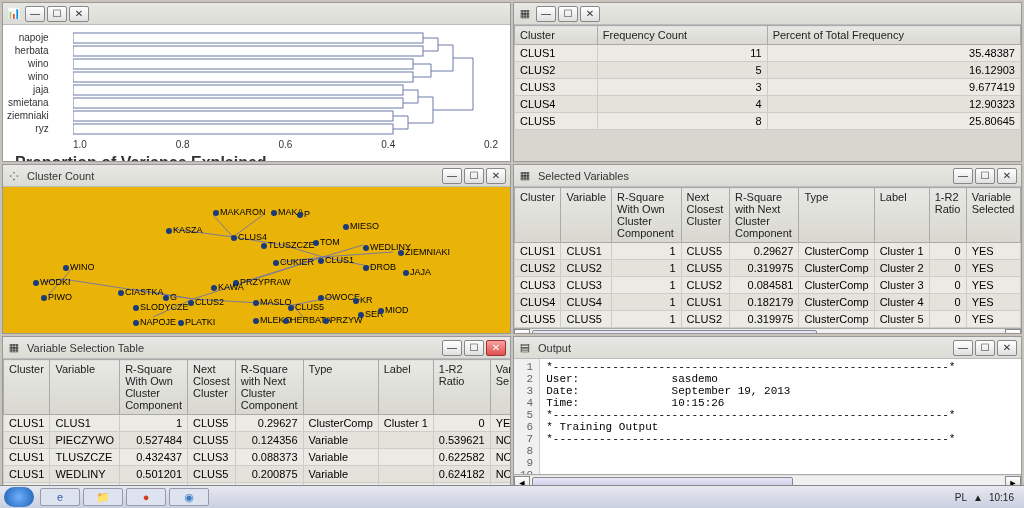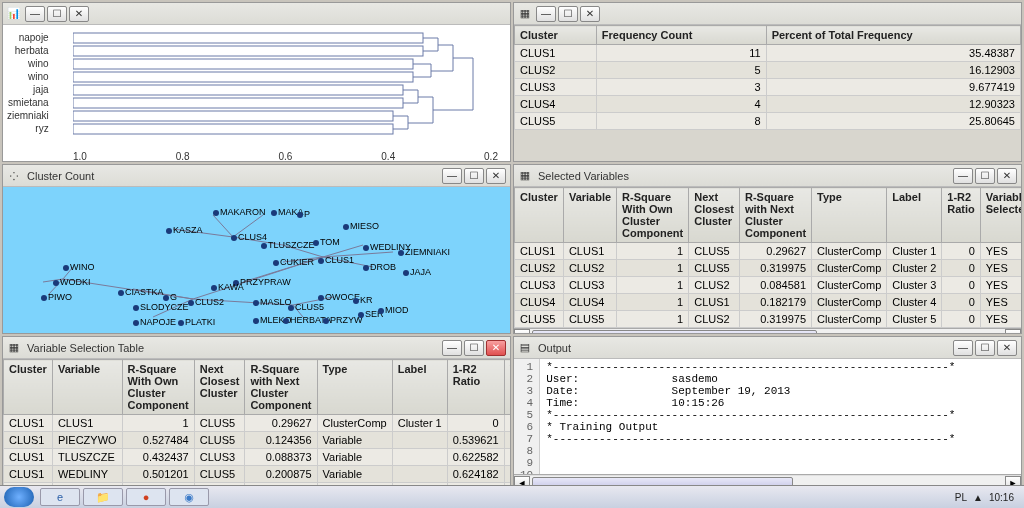--- a/index.html
+++ b/index.html
@@ -52,45 +52,45 @@
   .win-btn.close { background: linear-gradient(#f8a0a0,#e05050); color:#fff; border-color:#a03030;}
   .panel-body { flex:1; overflow:hidden; position:relative; background:#fff; }
   
   
   table.data { width:100%; border-collapse: collapse; font-size:11px; }
   table.data th {
     background: linear-gradient(#e8e8e4,#d8d8d0);
     border: 1px solid #aaa;
     padding: 3px 5px;
     text-align: left;
-    font-weight: bold;
+    font-weight: normal;
     color:#222;
     vertical-align: top;
     height: auto;
   }
   table.data.multi th { height: 55px; }
   table.data td {
     border: 1px solid #ccc;
     padding: 2px 5px;
     background: #eceae4;
     white-space: nowrap;
     overflow: hidden;
   }
   table.data tr:nth-child(even) td { background:#e4e2da; }
   .num { text-align: right; }
   
   
   .dendro { padding: 6px 12px; font-size:10px; color:#333; }
   .dendro-labels { position:absolute; top:6px; left:4px; text-align:right; line-height:13px; font-size:10px;}
   .dendro-svg { margin-left:58px; }
-  .dendro-axis { margin-left:58px; display:flex; justify-content:space-between; font-size:10px; margin-top:14px;}
+  .dendro-axis { margin-left:58px; display:flex; justify-content:space-between; font-size:10px; margin-top:2px;}
   .dendro-title { text-align:left; font-size:16px; font-weight:bold; margin-top:4px;}
   
   
-  .cluster-plot { position:relative; width:100%; height:100%; background:#7dd3fc;text-decoration:underline; }
+  .cluster-plot { position:relative; width:100%; height:100%; background:#eab308;text-decoration:underline; }
   .cp-node { position:absolute; font-size:9px; color:#000; white-space:nowrap; }
   .cp-dot { display:inline-block; width:6px; height:6px; background:#1a3a7a; border-radius:50%; margin-right:1px; vertical-align:middle;}
   .cp-line { stroke:#7a7a9a; stroke-width:1; }
   
   
   .output-body { display:flex; font-family: 'Courier New', monospace; font-size:11px; overflow:auto; height:100%;}
   .gutter { background:#f0f0f0; border-right:1px solid #ccc; padding:2px 6px; text-align:right; color:#666; }
   .code { padding:2px 6px; white-space:pre; }
   
   
@@ -259,21 +259,21 @@
         <div class="cp-node" style="left: 310px; top: 50px;"><span class="cp-dot"></span>TOM</div>
         <div class="cp-node" style="left: 340px; top: 34px;"><span class="cp-dot"></span>MIESO</div>
         <div class="cp-node" style="left: 270px; top: 70px;"><span class="cp-dot"></span>CUKIER</div>
         <div class="cp-node" style="left: 315px; top: 68px;"><span class="cp-dot"></span>CLUS1</div>
         <div class="cp-node" style="left: 360px; top: 55px;"><span class="cp-dot"></span>WEDLINY</div>
         <div class="cp-node" style="left: 395px; top: 60px;"><span class="cp-dot"></span>ZIEMNIAKI</div>
         <div class="cp-node" style="left: 360px; top: 75px;"><span class="cp-dot"></span>DROB</div>
         <div class="cp-node" style="left: 400px; top: 80px;"><span class="cp-dot"></span>JAJA</div>
         <div class="cp-node" style="left: 230px; top: 90px;"><span class="cp-dot"></span>PRZYPRAW</div>
         <div class="cp-node" style="left: 60px; top: 75px;"><span class="cp-dot"></span>WINO</div>
-        <div class="cp-node" style="left: 30px; top: 90px; margin-left: 20px;"><span class="cp-dot"></span>WODKI</div>
+        <div class="cp-node" style="left: 30px; top: 90px;"><span class="cp-dot"></span>WODKI</div>
         <div class="cp-node" style="left: 38px; top: 105px;"><span class="cp-dot"></span>PIWO</div>
         <div class="cp-node" style="left: 115px; top: 100px;"><span class="cp-dot"></span>CIASTKA</div>
         <div class="cp-node" style="left: 160px; top: 105px;"><span class="cp-dot"></span>G</div>
         <div class="cp-node" style="left: 130px; top: 115px;"><span class="cp-dot"></span>SLODYCZE</div>
         <div class="cp-node" style="left: 185px; top: 110px;"><span class="cp-dot"></span>CLUS2</div>
         <div class="cp-node" style="left: 208px; top: 95px;"><span class="cp-dot"></span>KAWA</div>
         <div class="cp-node" style="left: 250px; top: 110px;"><span class="cp-dot"></span>MASLO</div>
         <div class="cp-node" style="left: 285px; top: 115px;"><span class="cp-dot"></span>CLUS5</div>
         <div class="cp-node" style="left: 315px; top: 105px;"><span class="cp-dot"></span>OWOCE</div>
         <div class="cp-node" style="left: 350px; top: 108px;"><span class="cp-dot"></span>KR</div>

